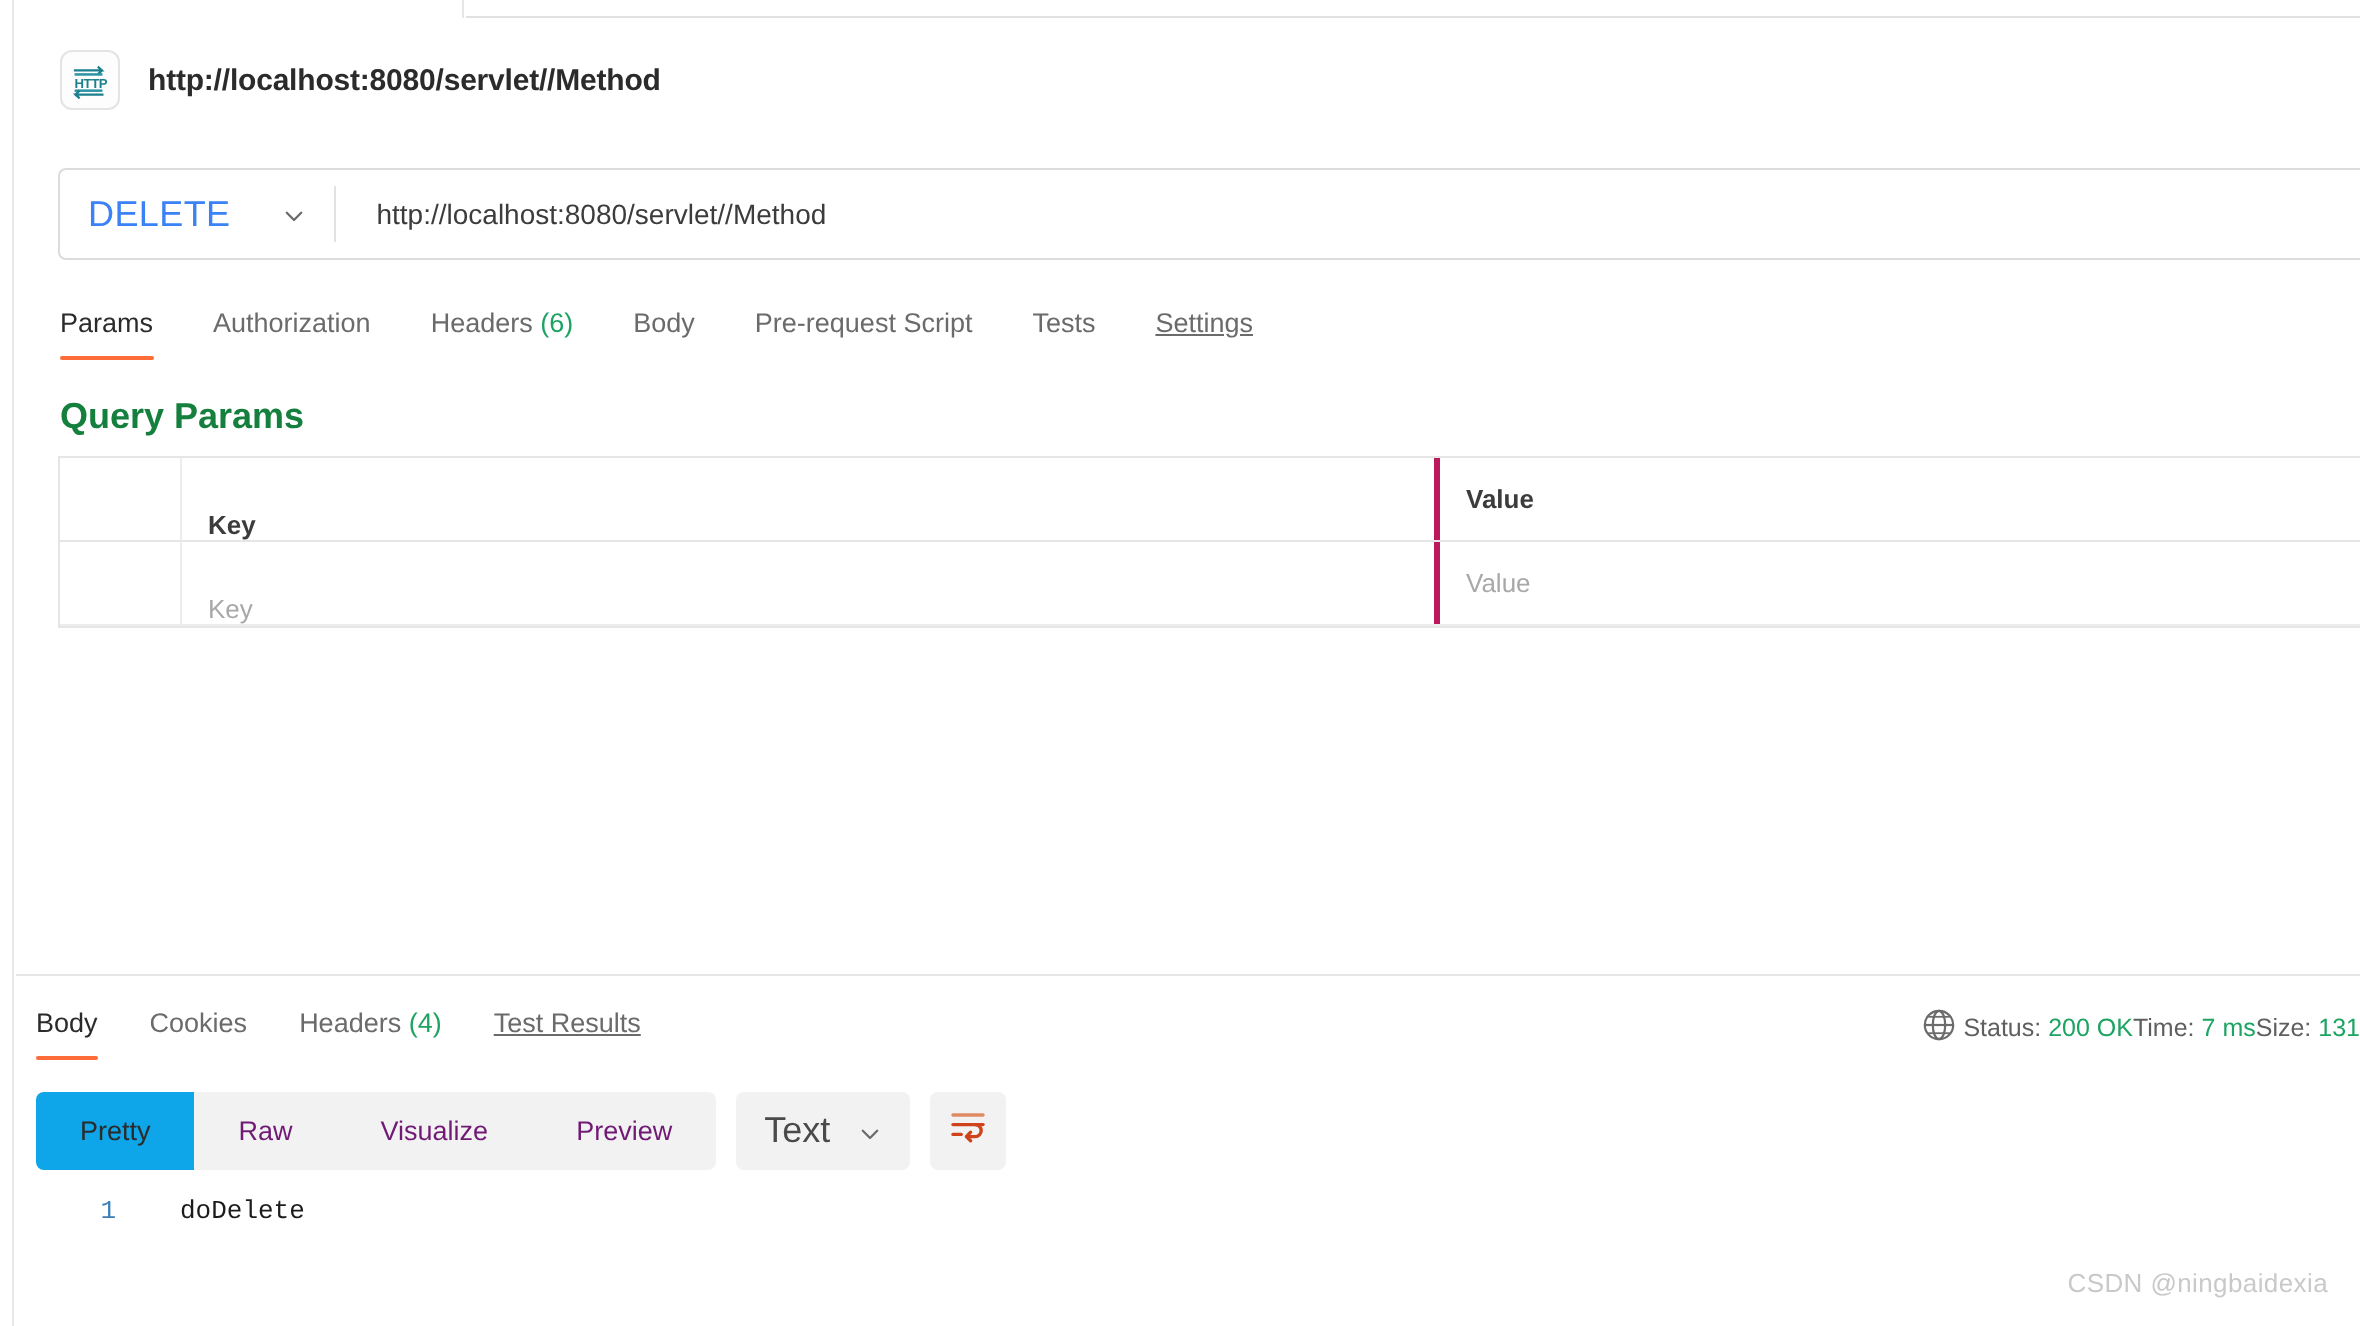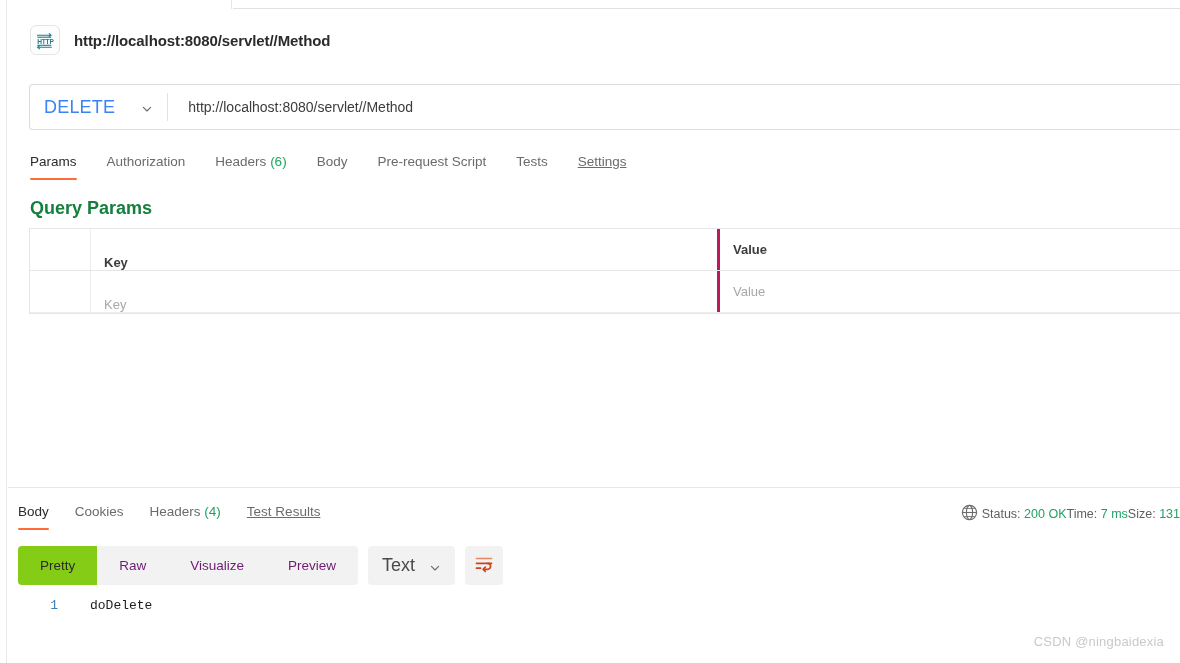--- a/index.html
+++ b/index.html
@@ -256,21 +256,21 @@
     display: flex;
     align-items: center;
     justify-content: center;
     padding: 0 22px;
     font-size: 13.5px;
     color: #701a75;
     cursor: pointer;
     white-space: nowrap;
   }
   .seg-item.active {
-    background: #84cc16;
+    background: #0ea5e9;
     color: #2b2b2b;
   }
   .dropdown {
     display: flex;
     align-items: center;
     gap: 14px;
     background: #f2f2f2;
     border-radius: 4px;
     height: 39px;
     padding: 0 14px;

